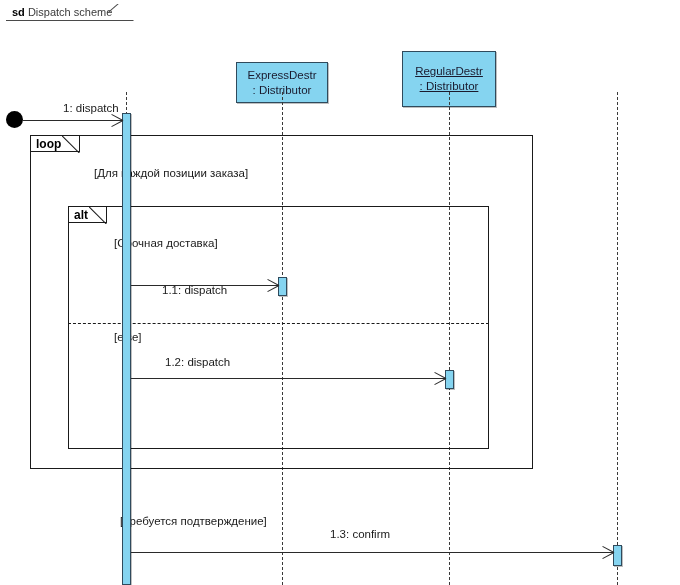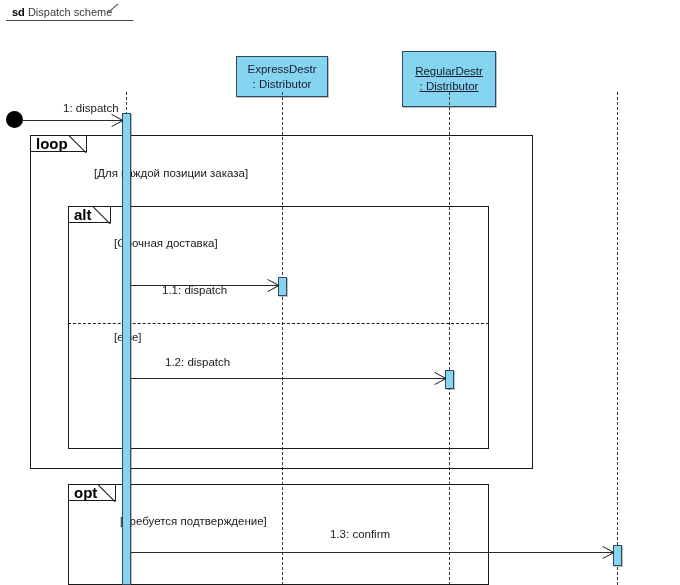--- a/index.html
+++ b/index.html
@@ -113,21 +113,21 @@
   }
   .frag-label {
     position: absolute;
     left: 0;
     top: 0;
     height: 16px;
     padding: 0 18px 0 5px;
     border-right: 1px solid #1a1a1a;
     border-bottom: 1px solid #1a1a1a;
     background: #ffffff;
-    font-size: 15px;
+    font-size: 12px;
     font-weight: bold;
     color: #000000;
     line-height: 16px;
     white-space: nowrap;
     box-sizing: border-box;
   }
   .frag-label-slash {
     position: absolute;
     right: -1px;
     top: -1px;
@@ -209,21 +209,21 @@
   <div class="frame-tab">
     <span class="kw">sd</span>
     <span>Dispatch scheme</span>
     <span class="frame-tab-corner"></span>
     <span class="frame-tab-slash">
         <i></i>
       </span>
   </div>
 
 
-  <div class="head" style="left:236px; top:56px; width:92px; height:41px;">
+  <div class="head" style="left:236px; top:62px; width:92px; height:41px;">
     <span>ExpressDestr</span>
     <span>: Distributor</span>
   </div>
 
   <div class="head" style="left:402px; top:51px; width:94px; height:56px;text-decoration:underline;">
     <span>RegularDestr</span>
     <span>: Distributor</span>
   </div>
 
 
@@ -249,28 +249,20 @@
           <i></i>
         </span>
     </div>
   </div>
   <div class="guard" style="left:114px; top:236px;">[Срочная доставка]</div>
 
   <div class="frag-divider" style="left:68px; top:323px; width:421px;"></div>
 
   <div class="guard" style="left:114px; top:330px;">[else]</div>
 
-  <div class="fragment" style="left:68px; top:484px; width:421px; height:101px;">
-    <div class="frag-label">
-      <span>opt</span>
-      <span class="frag-label-slash">
-          <i></i>
-        </span>
-    </div>
-  </div>
   <div class="guard" style="left:120px; top:514px;">[Требуется подтверждение]</div>
 
   <div class="activation" style="left:122px; top:113px; width:9px; height:472px;"></div>
 
   <div class="activation" style="left:278px; top:277px; width:9px; height:19px;"></div>
 
   <div class="activation" style="left:445px; top:370px; width:9px; height:19px;"></div>
 
   <div class="activation" style="left:613px; top:545px; width:9px; height:21px;"></div>
 

